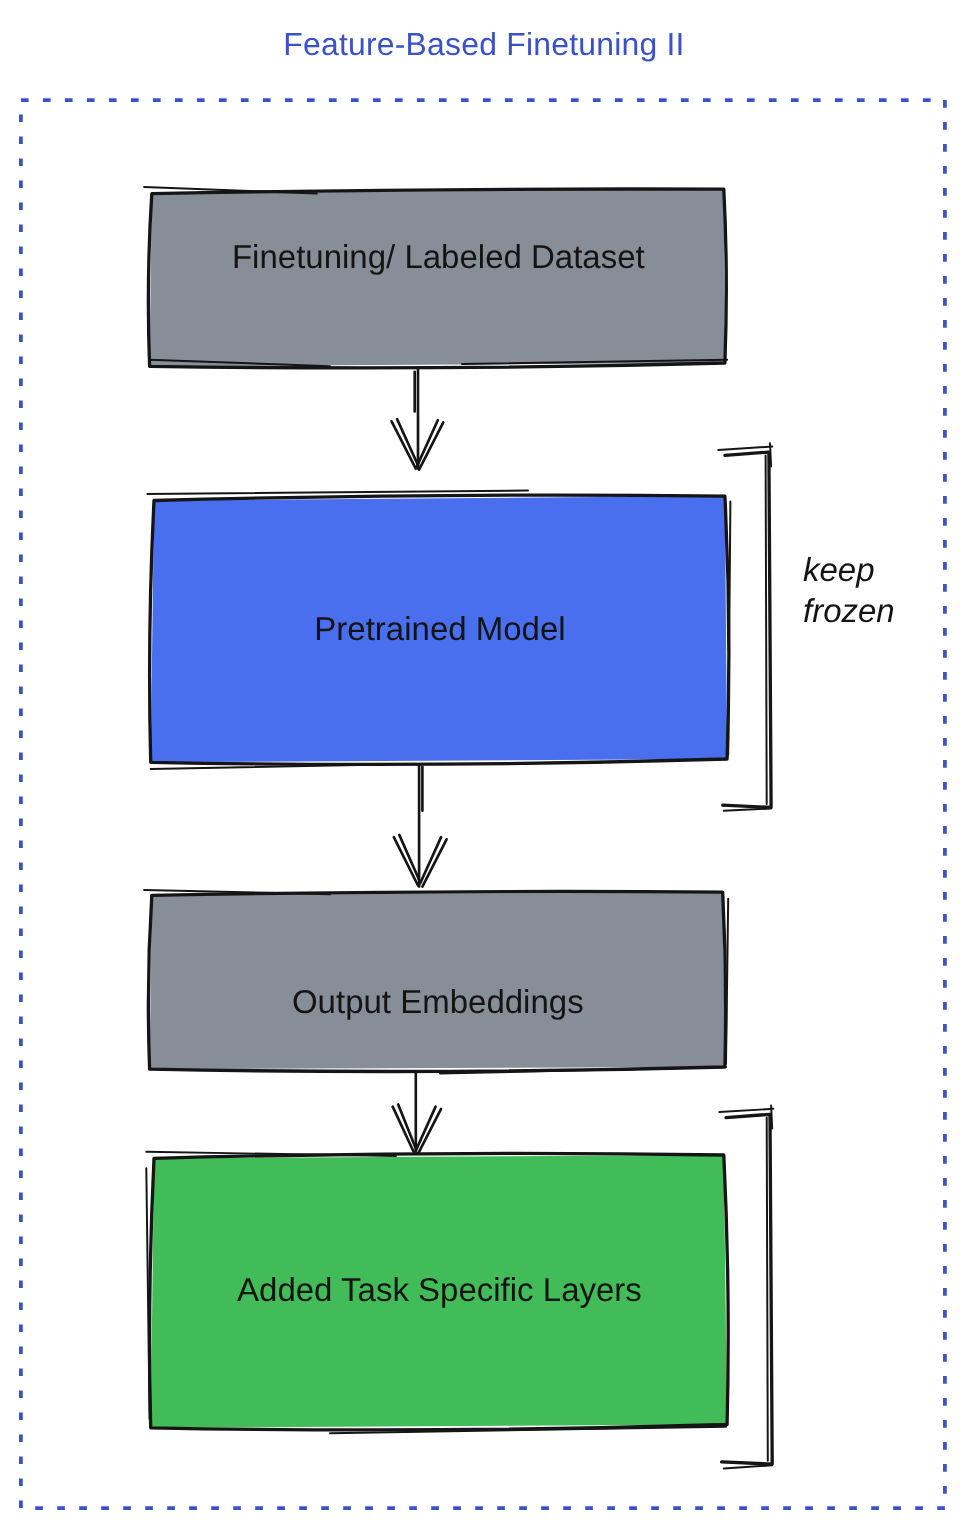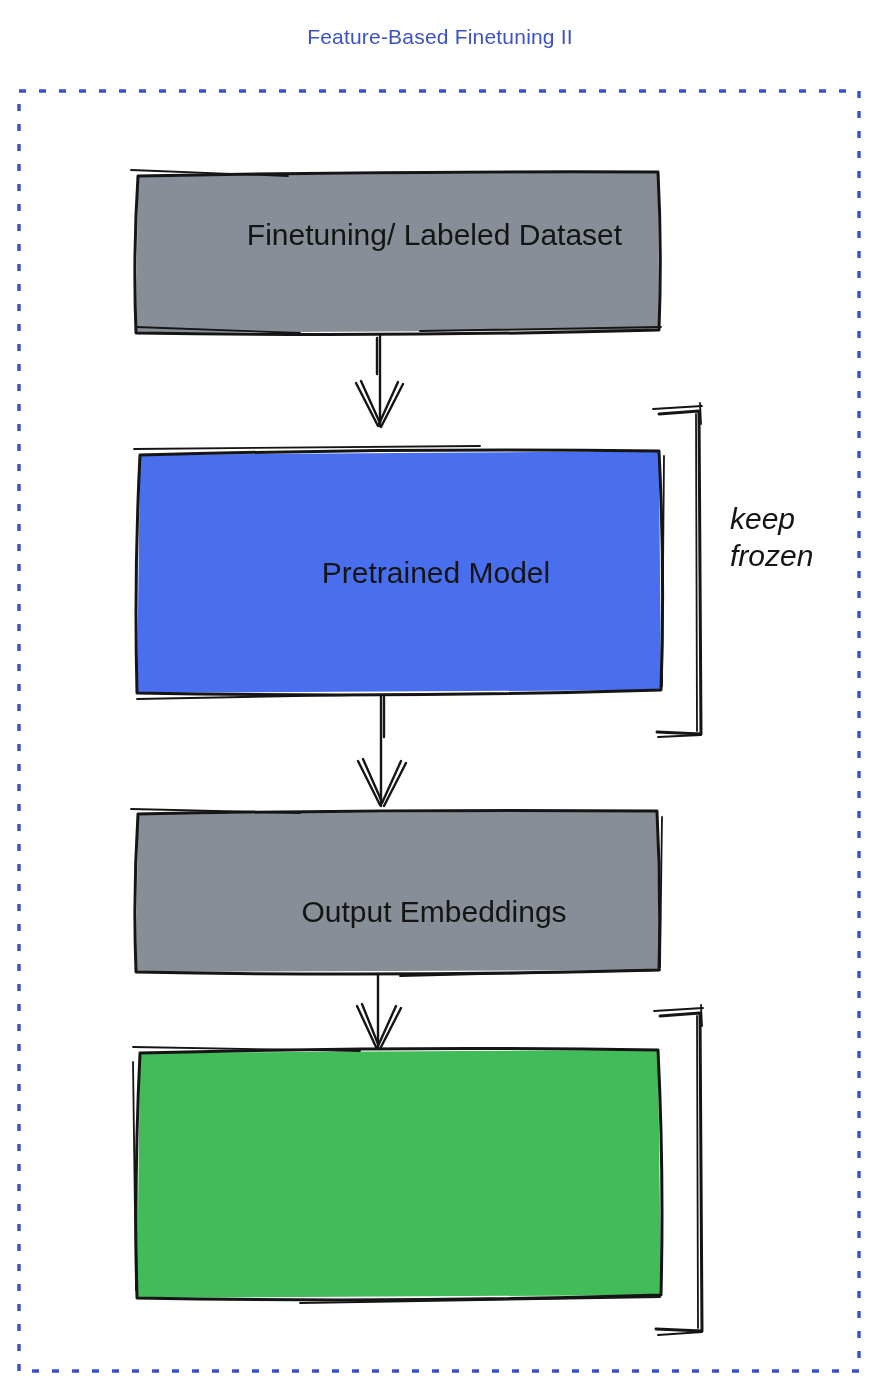--- a/index.html
+++ b/index.html
@@ -10,21 +10,21 @@
     background: #ffffff;
     font-family: "Liberation Sans", sans-serif;
     overflow: hidden;
   }
   .title {
     position: absolute;
     top: 25px;
     left: 0;
     width: 100%;
     text-align: center;
-    font-size: 21px;
+    font-size: 29px;
     letter-spacing: 0.2px;
     color: var(--title_blue, #3a52c6);
   }
   svg.overlay {
     position: absolute;
     top: 0;
     left: 0;
     display: block;
   }
   .ink {
@@ -48,21 +48,20 @@
   }
   .box-label {
     position: absolute;
     display: flex;
     align-items: center;
     justify-content: center;
     font-size: 30px;
     color: #141414;
     text-align: center;
     pointer-events: none;
-    padding-left: 36px;
   }
   .side-label {
     position: absolute;
     font-size: 30px;
     line-height: 37px;
     color: #141414;
     white-space: pre-line;
   }
 </style>
 </head>
@@ -150,18 +149,19 @@
       <path class="ink2" d="M658,1335 L702,1332"></path>
     </g>
   </svg>
 
   <div class="box-label" style="left:137px; top:155px; width:523px; height:160px;">Finetuning/ Labeled Dataset</div>
 
   <div class="box-label" style="left:139px; top:452px; width:522px; height:241px;">Pretrained Model</div>
 
   <div class="box-label" style="left:137px; top:812px; width:522px; height:200px;">Output Embeddings</div>
 
+  <div class="box-label" style="left:138px; top:1050px; width:523px; height:248px;">Added Task Specific Layers</div>
 
   <div class="side-label" style="left:730px; top:500px;font-style:italic;">keep
 frozen</div>
 
 
 </div>
 
 </body></html>

